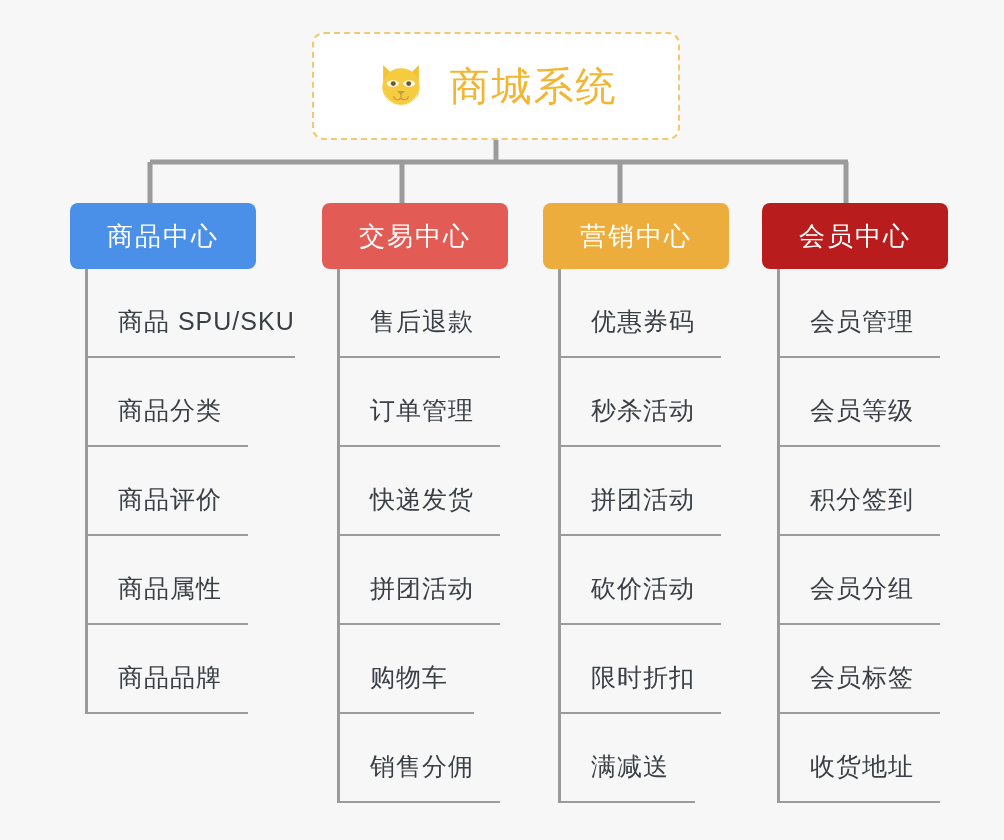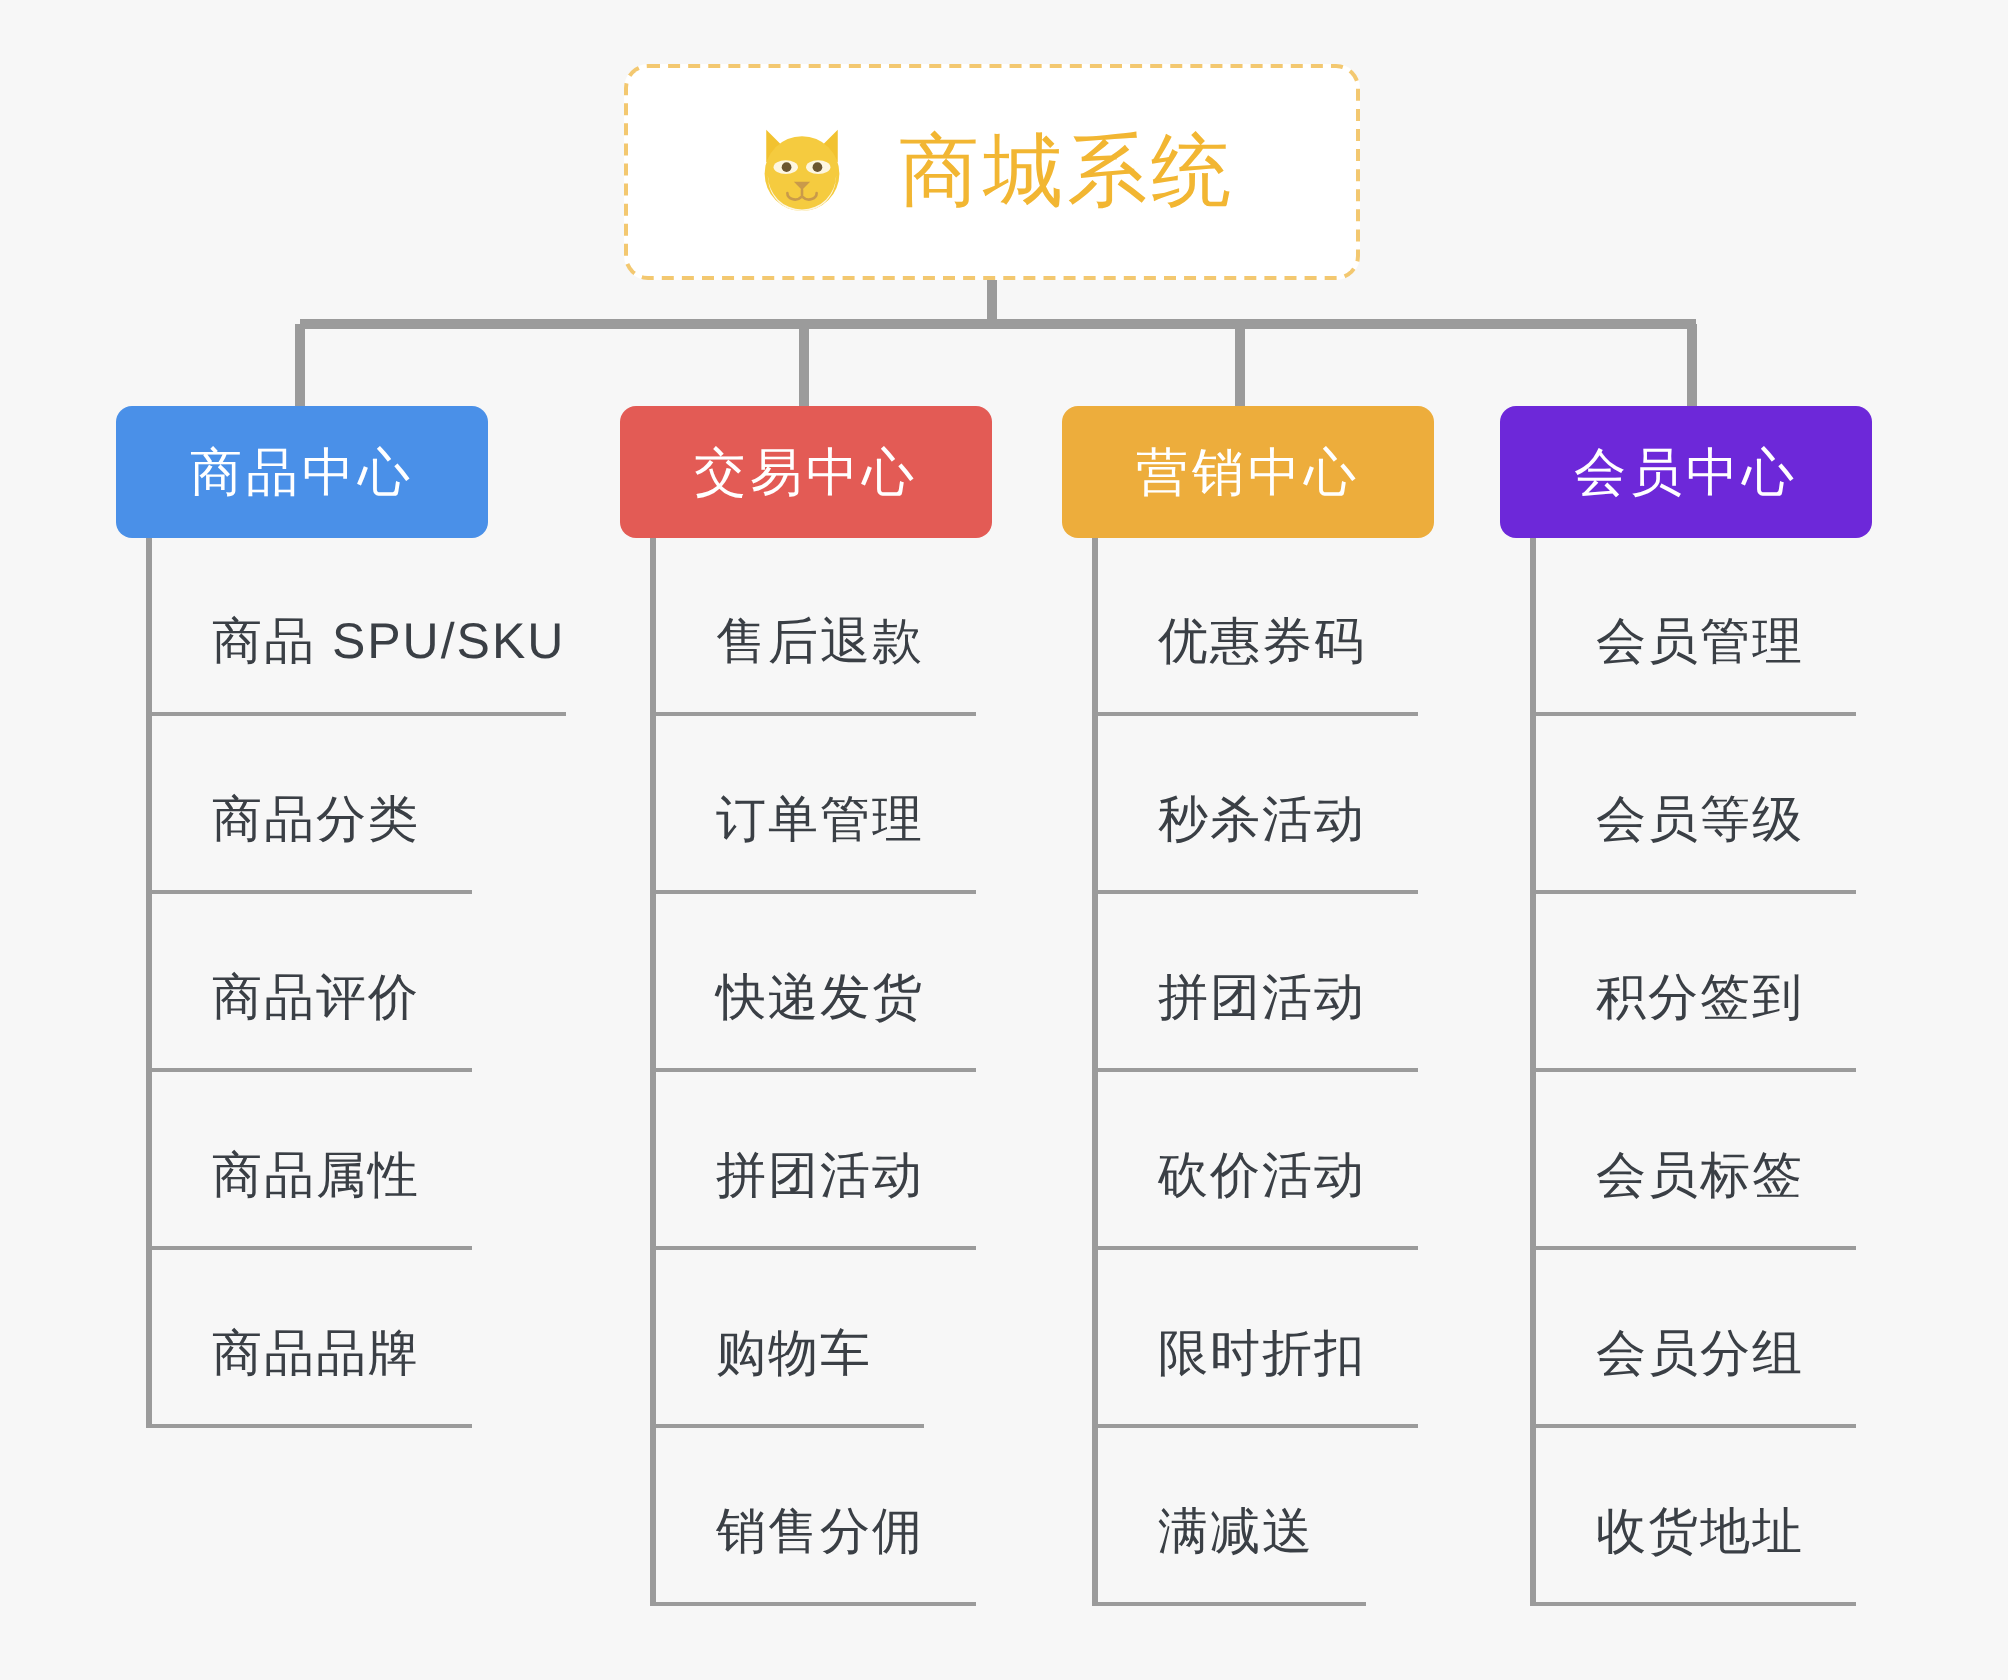--- a/index.html
+++ b/index.html
@@ -58,21 +58,21 @@
     left: 0;
     top: 0;
     width: 1004px;
     height: 840px;
     pointer-events: none;
   }
 
   
   .columns {
     position: absolute;
-    left: 0;
+    left: 12px;
     top: 203px;
     width: 928px;
     display: flex;
   }
   .column {
     position: relative;
     box-sizing: border-box;
   }
   .col-0 { width: 258px; padding-left: 58px; }
   .col-1 { width: 220px; padding-left: 52px; }
@@ -261,42 +261,42 @@
           <span class="leaf-rule"></span>
         </div>
         <div class="leaf-item">
           <span class="leaf-label">满减送</span>
           <span class="leaf-rule"></span>
         </div>
       </div>
     </div>
 
     <div class="column col-3">
-      <div class="cat-box" style="background:#6d28d9">
+      <div class="cat-box" style="background:#b91c1c">
         <span>会员中心</span>
       </div>
       <div class="leaf-list">
         <div class="leaf-item">
           <span class="leaf-label">会员管理</span>
           <span class="leaf-rule"></span>
         </div>
         <div class="leaf-item">
           <span class="leaf-label">会员等级</span>
           <span class="leaf-rule"></span>
         </div>
         <div class="leaf-item">
           <span class="leaf-label">积分签到</span>
           <span class="leaf-rule"></span>
         </div>
         <div class="leaf-item">
+          <span class="leaf-label">会员分组</span>
+          <span class="leaf-rule"></span>
+        </div>
+        <div class="leaf-item">
           <span class="leaf-label">会员标签</span>
-          <span class="leaf-rule"></span>
-        </div>
-        <div class="leaf-item">
-          <span class="leaf-label">会员分组</span>
           <span class="leaf-rule"></span>
         </div>
         <div class="leaf-item">
           <span class="leaf-label">收货地址</span>
           <span class="leaf-rule"></span>
         </div>
       </div>
     </div>
 
   </div>

